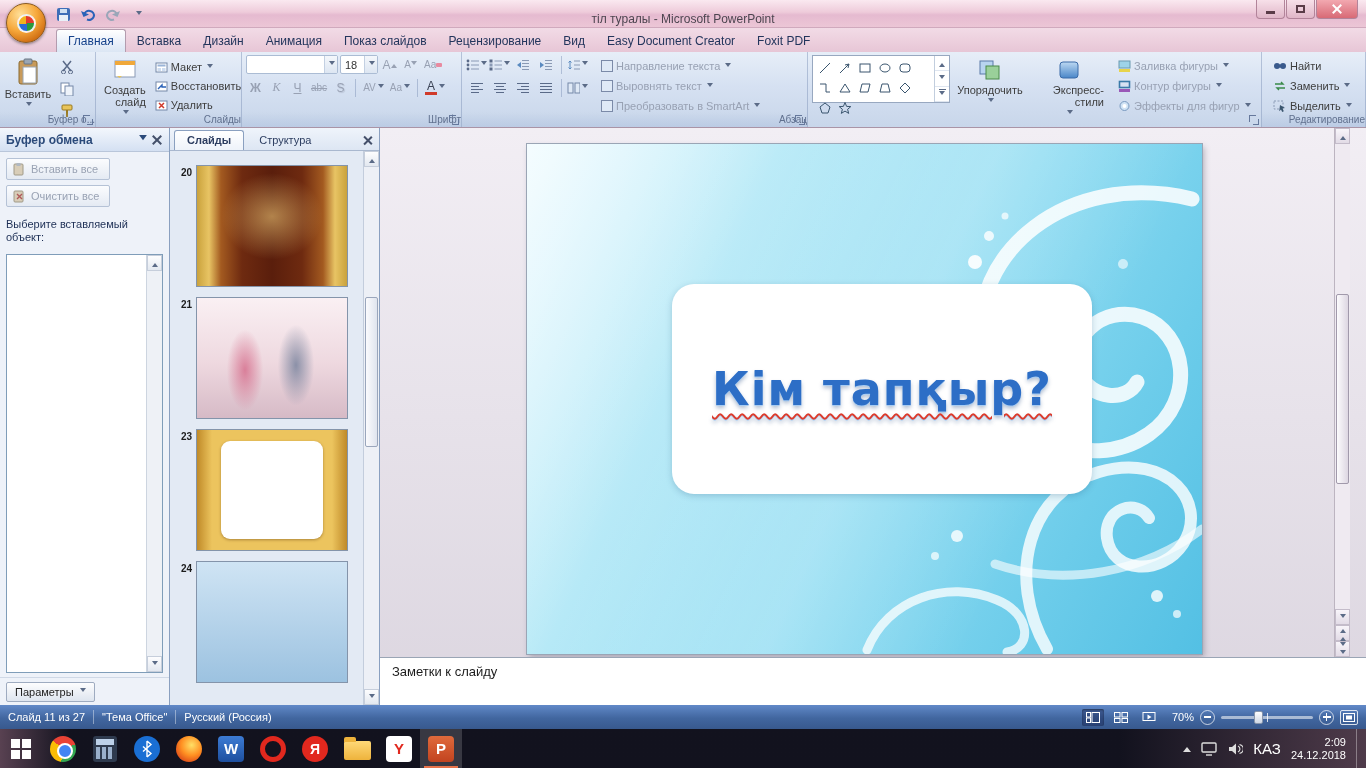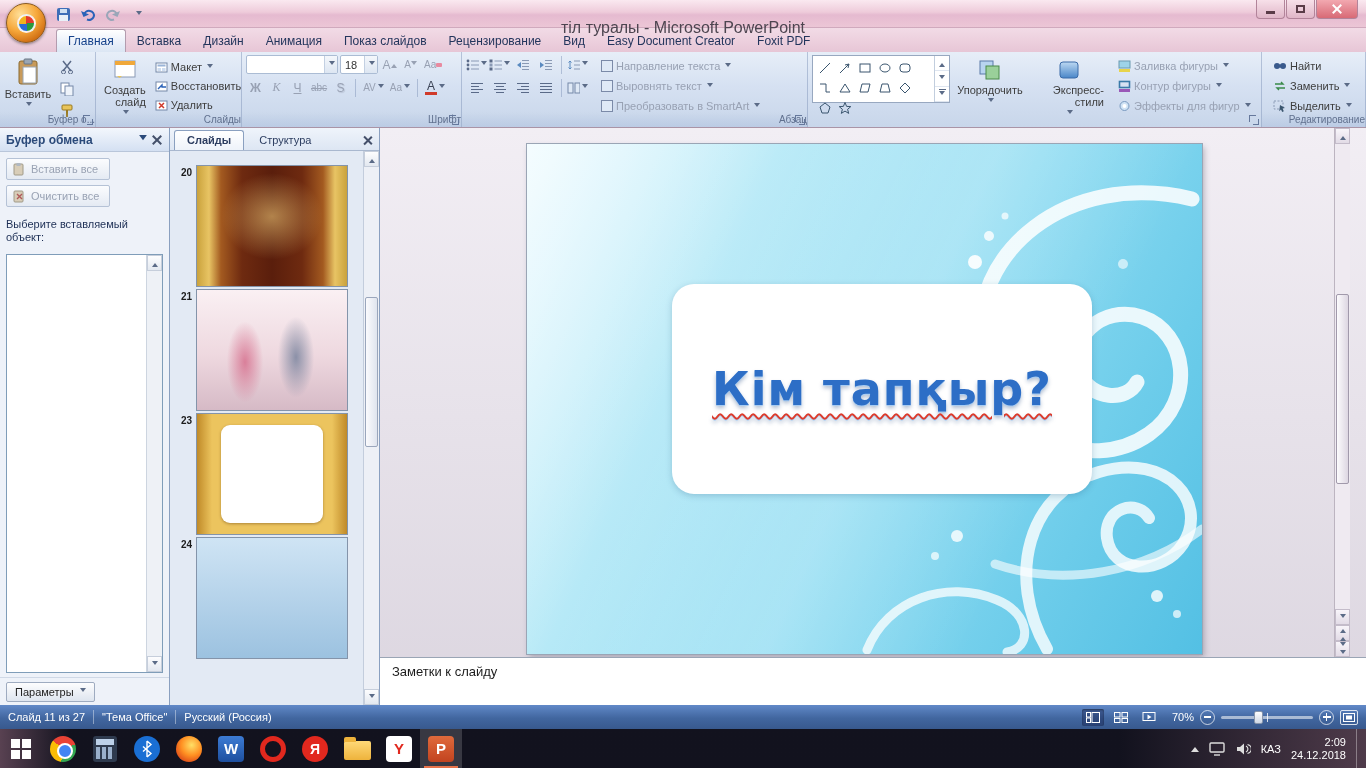--- a/index.html
+++ b/index.html
@@ -6,21 +6,21 @@
 html,body{width:1366px;height:768px;overflow:hidden}
 body{font-family:"Liberation Sans",sans-serif;font-size:11px;color:#333;background:#777}
 #app{position:relative;width:1366px;height:768px;overflow:hidden;background:#e8e2ea}
 
 
 .titlebar{position:absolute;left:0;top:0;right:0;height:28px;background:linear-gradient(#fae9f0,#eecbda 45%,#e5bad0 55%,#ecc6d6);border-bottom:1px solid #d0a9bd;z-index:30}
 .orb{position:absolute;left:6px;top:3px;width:40px;height:40px;border-radius:50%;background:radial-gradient(circle at 35% 28%,#ffe09a,#f6a83b 45%,#d06e12 78%,#a34c08);border:1px solid #8a5a20;box-shadow:0 1px 3px rgba(0,0,0,.45);z-index:50;display:flex;align-items:center;justify-content:center}
 .orb-logo{width:19px;height:19px;border-radius:50%;background:conic-gradient(#e23a2e 0 25%,#2a9a3c 25% 50%,#2a6ad4 50% 75%,#f2b21d 75%);border:2px solid rgba(255,255,255,.9)}
 .qat{position:absolute;left:52px;top:4px;display:flex;align-items:center;gap:3px;z-index:40}
 .qbtn{width:22px;height:20px;border-radius:3px;display:flex;align-items:center;justify-content:center}
-.title-text{position:absolute;left:0;right:0;top:9px;height:38px;display:flex;align-items:center;justify-content:center;font-size:16px;color:#4d4550}
+.title-text{position:absolute;left:0;right:0;top:0;height:38px;display:flex;align-items:center;justify-content:center;font-size:12px;color:#4d4550}
 .winbtns{position:absolute;right:8px;top:0;display:flex;z-index:40}
 .winbtn{width:29px;height:19px;margin-left:1px;border:1px solid #b2849a;border-top:none;border-radius:0 0 4px 4px;background:linear-gradient(#f7e0e9,#e0b6c8);display:flex;align-items:center;justify-content:center;position:relative}
 .winbtn.close{width:42px;background:linear-gradient(#f2a8b0,#d86a76)}
 .glyph-min{width:9px;height:3px;background:#5a3c48;margin-top:7px}
 .glyph-max{width:9px;height:8px;border:2px solid #5a3c48}
 .glyph-x{position:relative;width:10px;height:10px}
 .glyph-x::before,.glyph-x::after{content:"";position:absolute;left:4px;top:-1px;width:2px;height:12px;background:#fff}
 .glyph-x::before{transform:rotate(45deg)}.glyph-x::after{transform:rotate(-45deg)}
 
 
@@ -74,21 +74,21 @@
 
 
 .slides-panel{position:absolute;left:170px;top:128px;width:210px;height:577px;background:#e3eaf4;border-right:1px solid #8aa0c0;z-index:5}
 .sp-tabs{height:23px;display:flex;align-items:flex-end;background:linear-gradient(#eff4fb,#dde6f3);border-bottom:1px solid #a9b8cf;padding-left:4px;gap:2px}
 .sp-tab{padding:3px 12px 4px;font-size:11px;color:#2c3d60;border:1px solid transparent;border-bottom:none;border-radius:3px 3px 0 0}
 .sp-tab.active{background:linear-gradient(#ffffff,#eef3fa);border-color:#8aa0c0;font-weight:bold}
 .sp-close{margin-left:auto;margin-right:6px;margin-bottom:4px;position:relative;width:11px;height:11px}
 .sp-close::before,.sp-close::after{content:"";position:absolute;left:5px;top:0;width:1.6px;height:11px;background:#44506a}
 .sp-close::before{transform:rotate(45deg)}.sp-close::after{transform:rotate(-45deg)}
 .sp-list{position:absolute;left:0;top:23px;right:16px;bottom:0;overflow:hidden;padding-top:14px}
-.sp-item{display:flex;align-items:flex-start;margin:0 0 2px 4px}
+.sp-item{display:flex;align-items:flex-start;margin:0 0 10px 4px}
 .sp-num{width:22px;font-size:10px;font-weight:bold;color:#1c1c1c;text-align:right;padding:2px 4px 0 0}
 .thumb{width:152px;height:122px;border:1px solid #8494aa;background:#fff;position:relative;overflow:hidden}
 .t20{background:radial-gradient(70px 60px at 50% 42%,rgba(250,214,128,.55),rgba(0,0,0,0) 72%),linear-gradient(90deg,#caa23c 0,#e8c464 8%,#a35a20 16%,#6e2a10 30%,#5a1e0c 50%,#6e2a10 70%,#a35a20 84%,#e8c464 92%,#caa23c 100%)}
 .t21{background:radial-gradient(26px 58px at 32% 60%,rgba(214,112,142,.85),rgba(0,0,0,0) 70%),radial-gradient(26px 58px at 66% 56%,rgba(122,132,158,.85),rgba(0,0,0,0) 70%),linear-gradient(180deg,#faf0f3 0,#eed8df 55%,#d6bac6 100%)}
 .t22{background:radial-gradient(12px 30px at 50% 36%,rgba(92,72,62,.95),rgba(0,0,0,0) 72%),linear-gradient(180deg,#f1f1f3 0 32%,#dadce0 32% 54%,#8d97a3 54% 57%,#c4c8ce 57% 100%)}
 .t23{background:linear-gradient(90deg,#c08a28 0,#ecc45e 10% 90%,#c08a28 100%)}
 .t23 .inner-card{position:absolute;left:16%;top:9%;width:68%;height:82%;background:#fff;border-radius:9px;box-shadow:0 1px 3px rgba(80,40,0,.4)}
 .t24{background:linear-gradient(180deg,#cfe4f4,#9cc2e0)}
 .sp-scroll{position:absolute;right:0;top:23px;bottom:0;width:16px;background:#edf0f6;border-left:1px solid #c3cddc;display:flex;flex-direction:column}
 .sp-thumbtrack{flex:1;position:relative}
@@ -853,21 +853,21 @@
             <rect x="1" y="1" width="14" height="9" rx="1" fill="none" stroke="#ddd" stroke-width="1.4"></rect>
             <path d="M5 13 h6" stroke="#ddd" stroke-width="1.4"></path>
           </svg>
         </span>
       <span class="trayico">
           <svg width="16" height="14">
             <path d="M2 5 h3 l4-3.5 v11 L5 9 H2z" fill="#ddd"></path>
             <path d="M11 4 a4 3.5 0 0 1 0 6 M12.5 2.5 a6 4.8 0 0 1 0 9" stroke="#ddd" fill="none" stroke-width="1.2"></path>
           </svg>
         </span>
-      <span style="font-size:11px">КАЗ</span>
+      <span style="font-size:15px">КАЗ</span>
       <span class="clock">
         <div>2:09</div>
         <div>24.12.2018</div>
       </span>
       <span class="showdesk"></span>
     </div>
   </div>
 
 </div>
 

